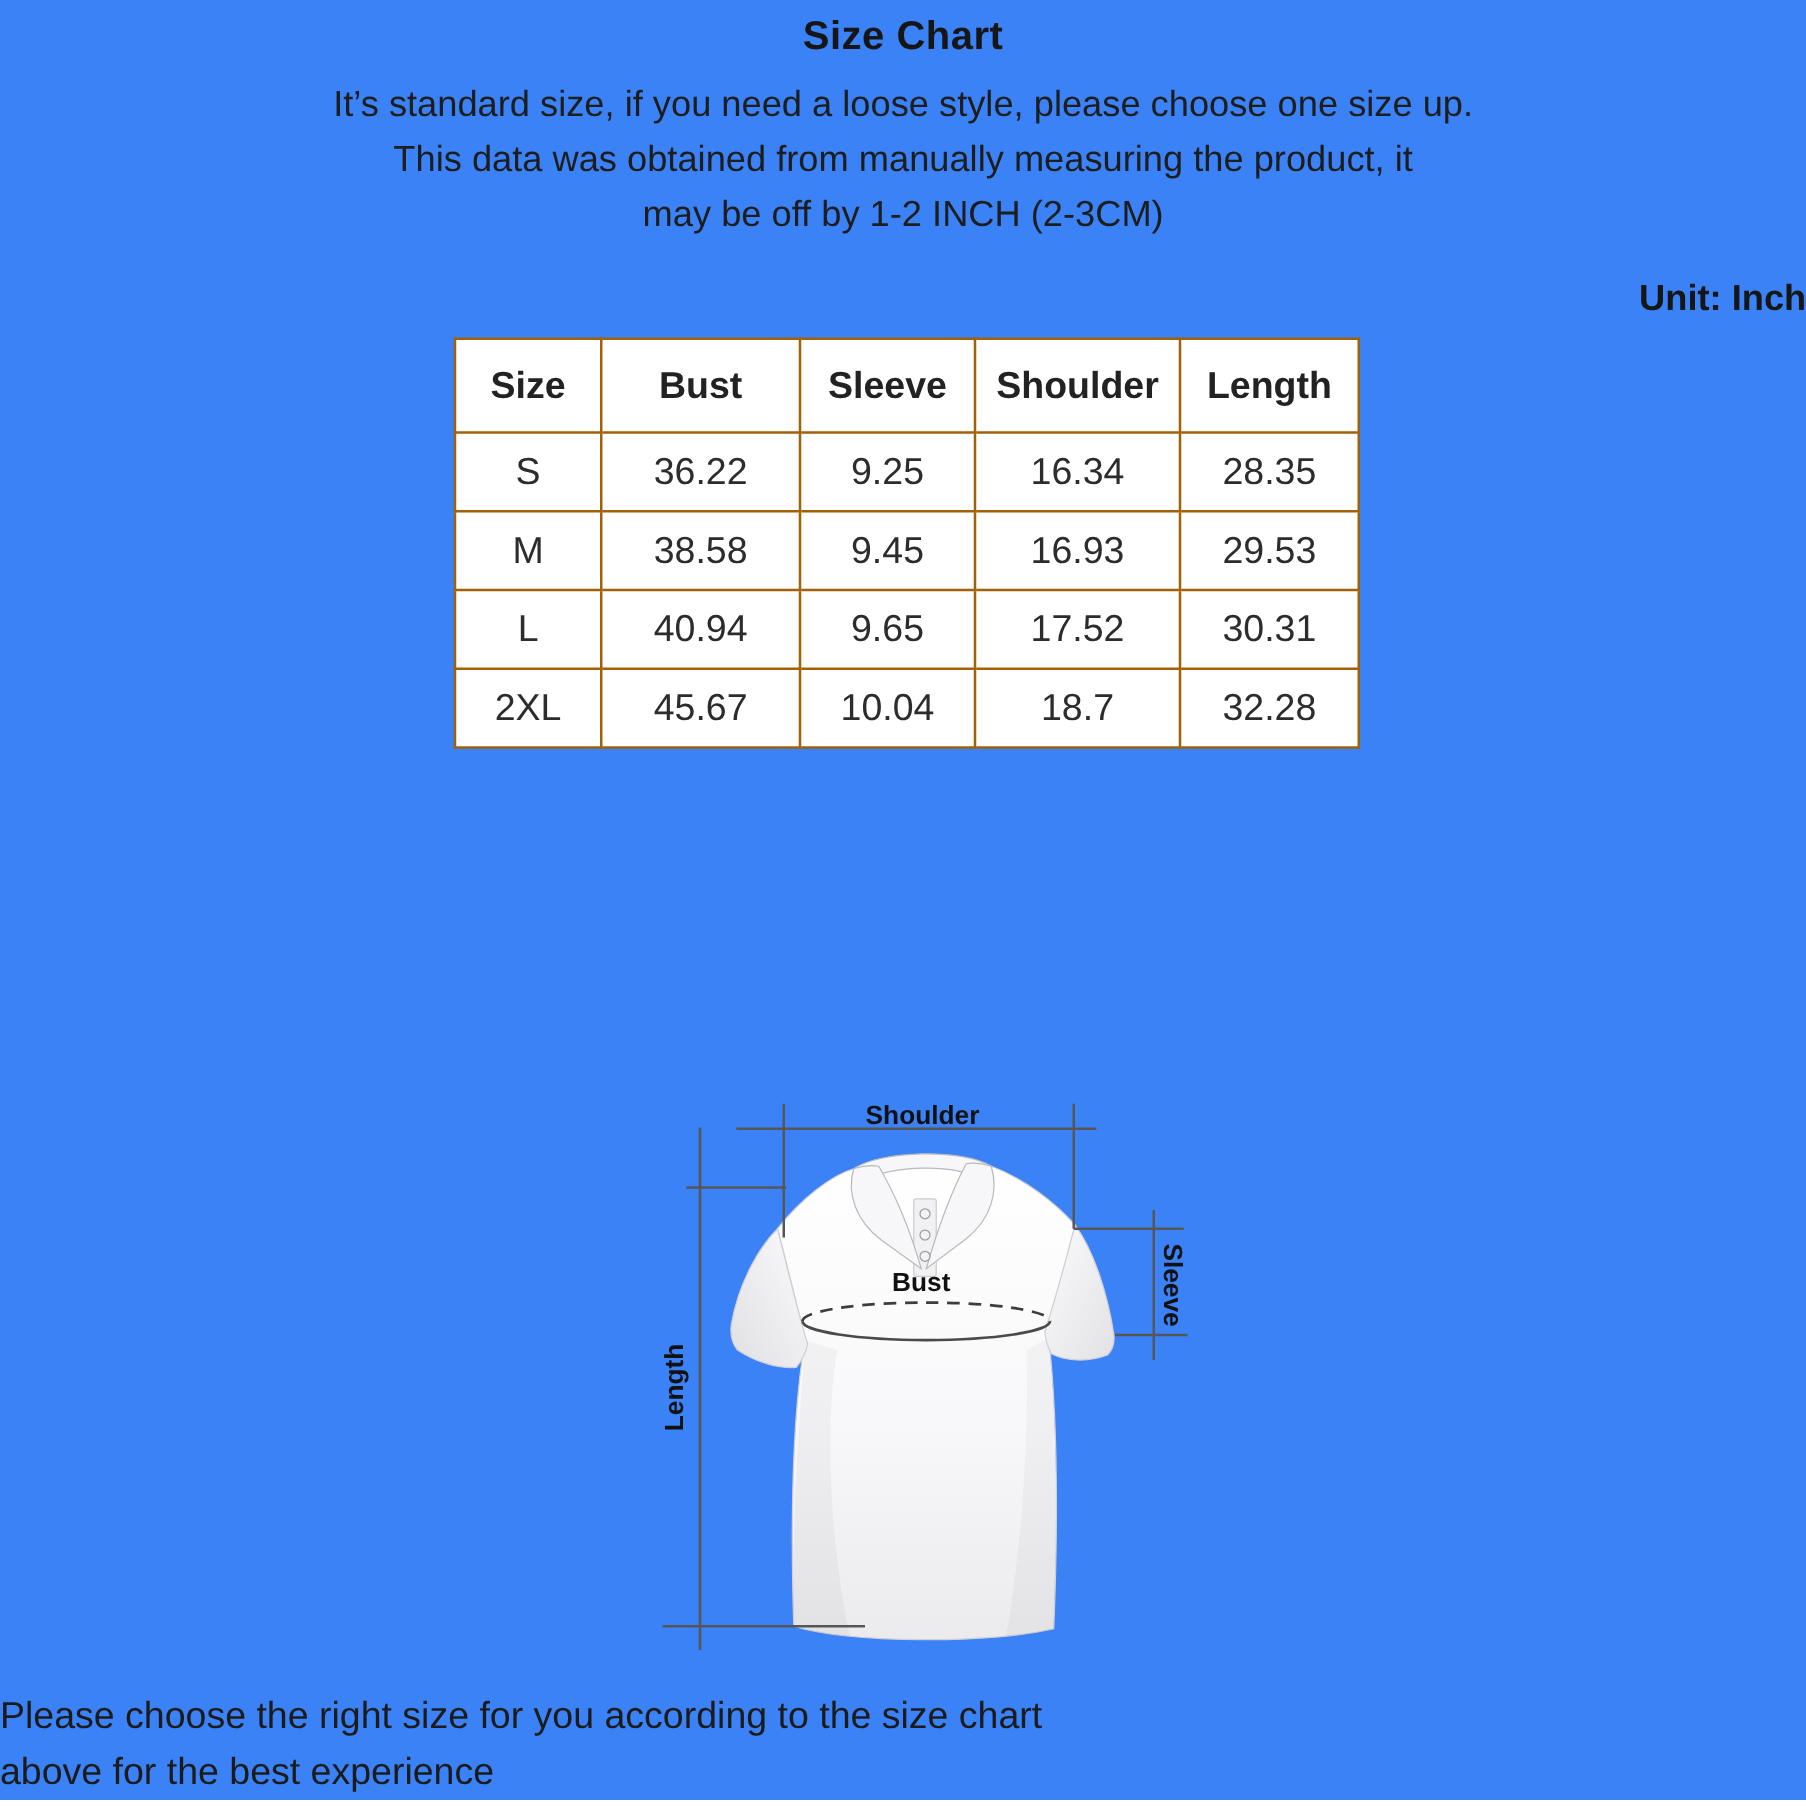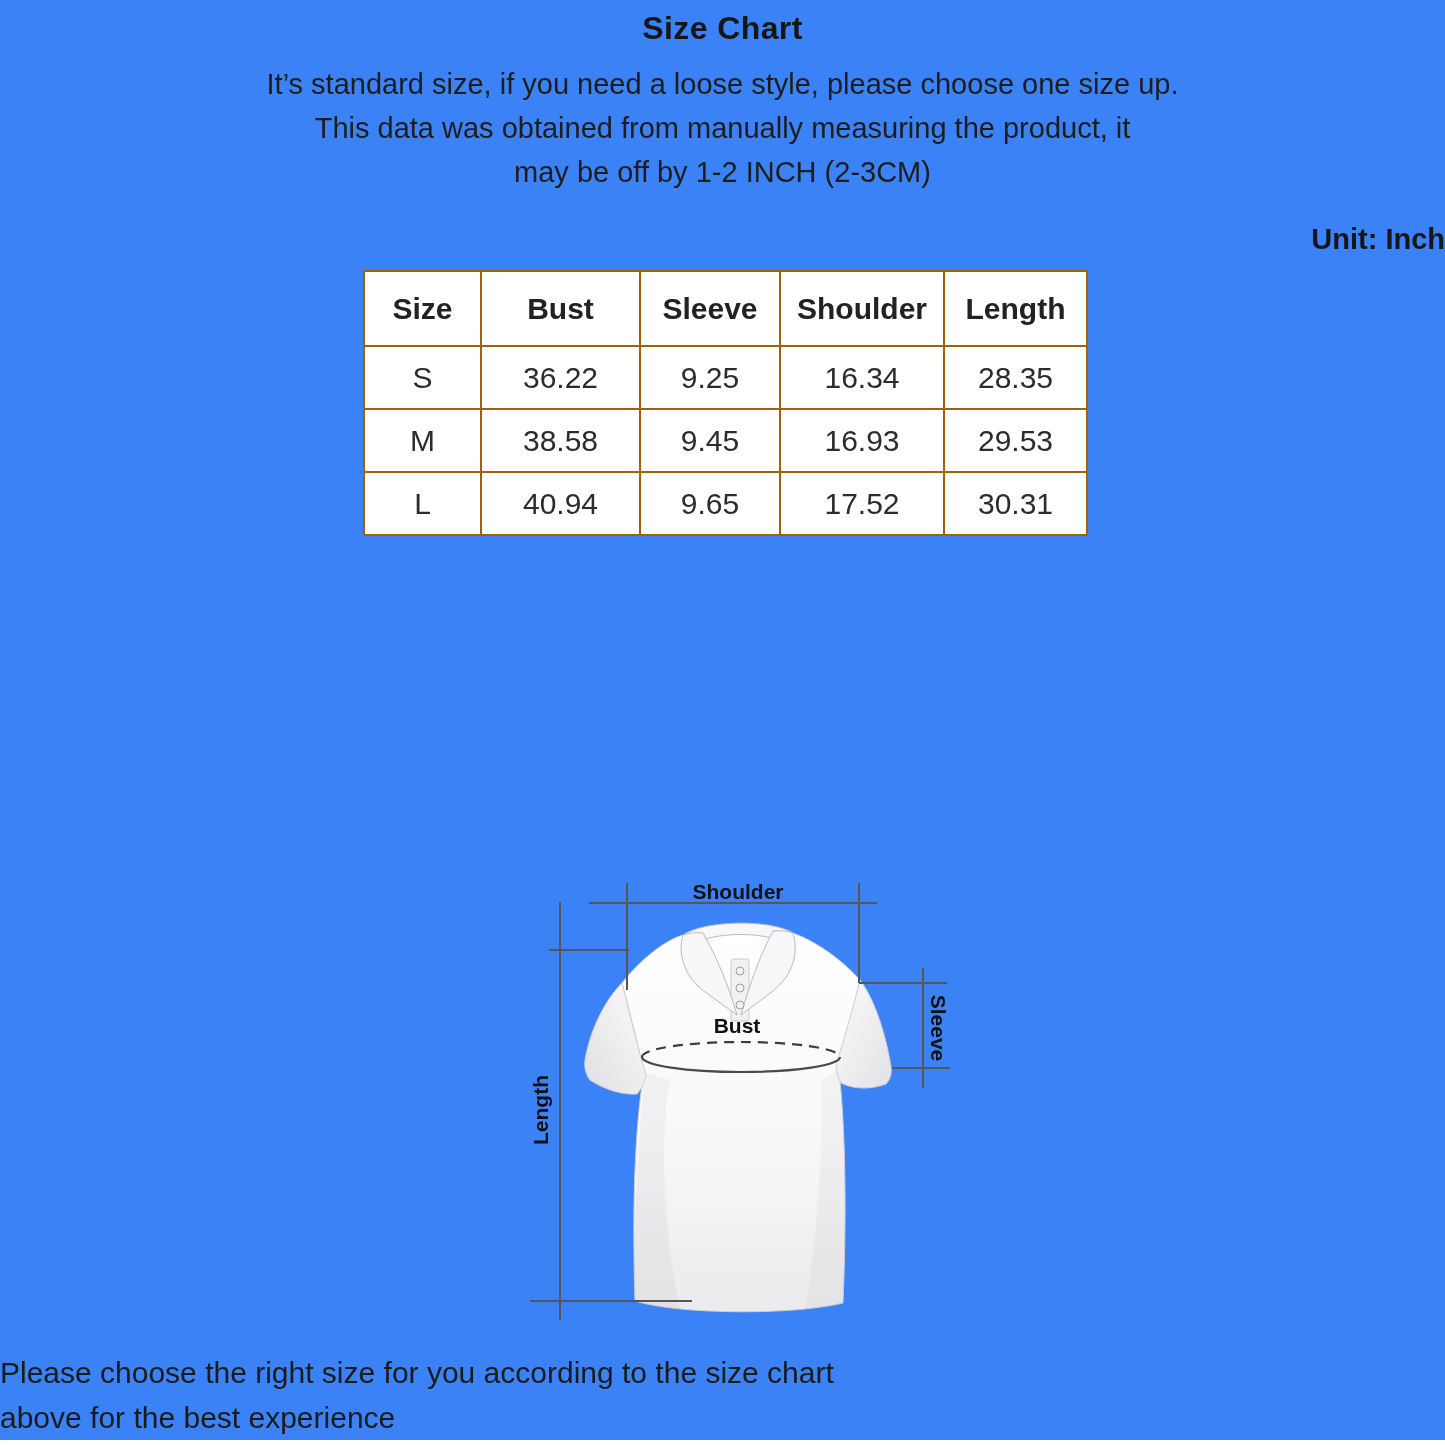--- a/index.html
+++ b/index.html
@@ -152,20 +152,27 @@
           <td>16.93</td>
           <td>29.53</td>
         </tr>
         <tr>
           <td>L</td>
           <td>40.94</td>
           <td>9.65</td>
           <td>17.52</td>
           <td>30.31</td>
         </tr>
+        <tr>
+          <td>2XL</td>
+          <td>45.67</td>
+          <td>10.04</td>
+          <td>18.7</td>
+          <td>32.28</td>
+        </tr>
       </tbody>
   </table>
 
   <svg class="diagram-svg" viewBox="0 0 470 460">
     <defs>
       <linearGradient id="gBody" x1="0" y1="0" x2="0" y2="1">
         <stop offset="0" stop-color="#ffffff"></stop>
         <stop offset="0.55" stop-color="#f8f8fa"></stop>
         <stop offset="1" stop-color="#ebebee"></stop>
       </linearGradient>

